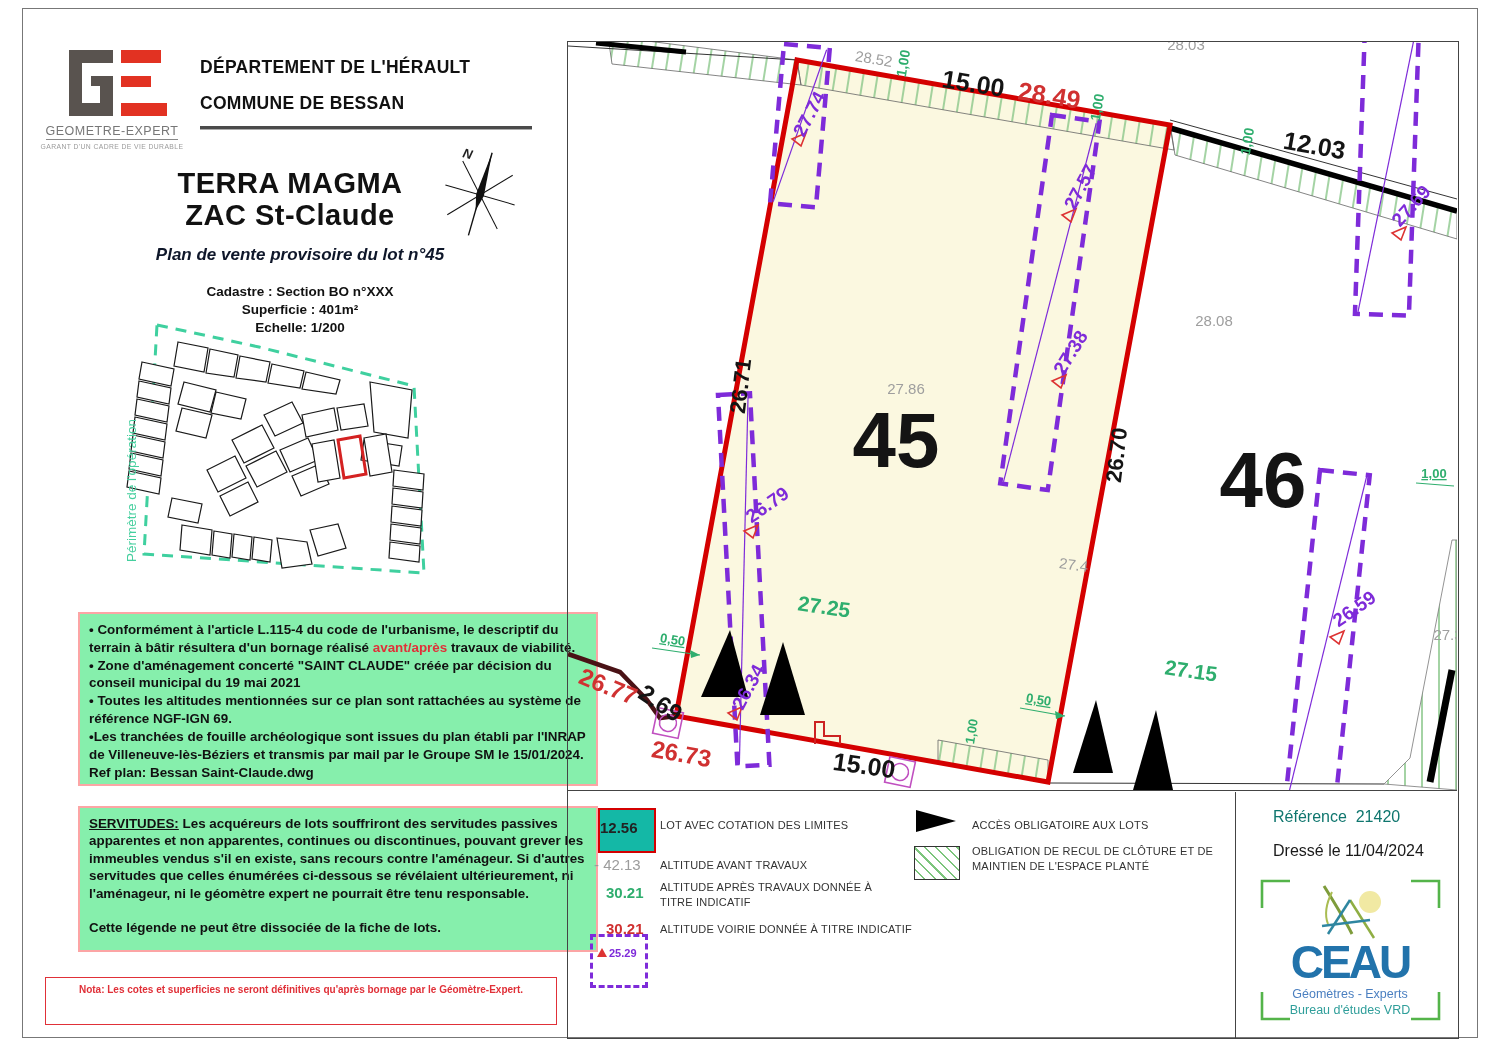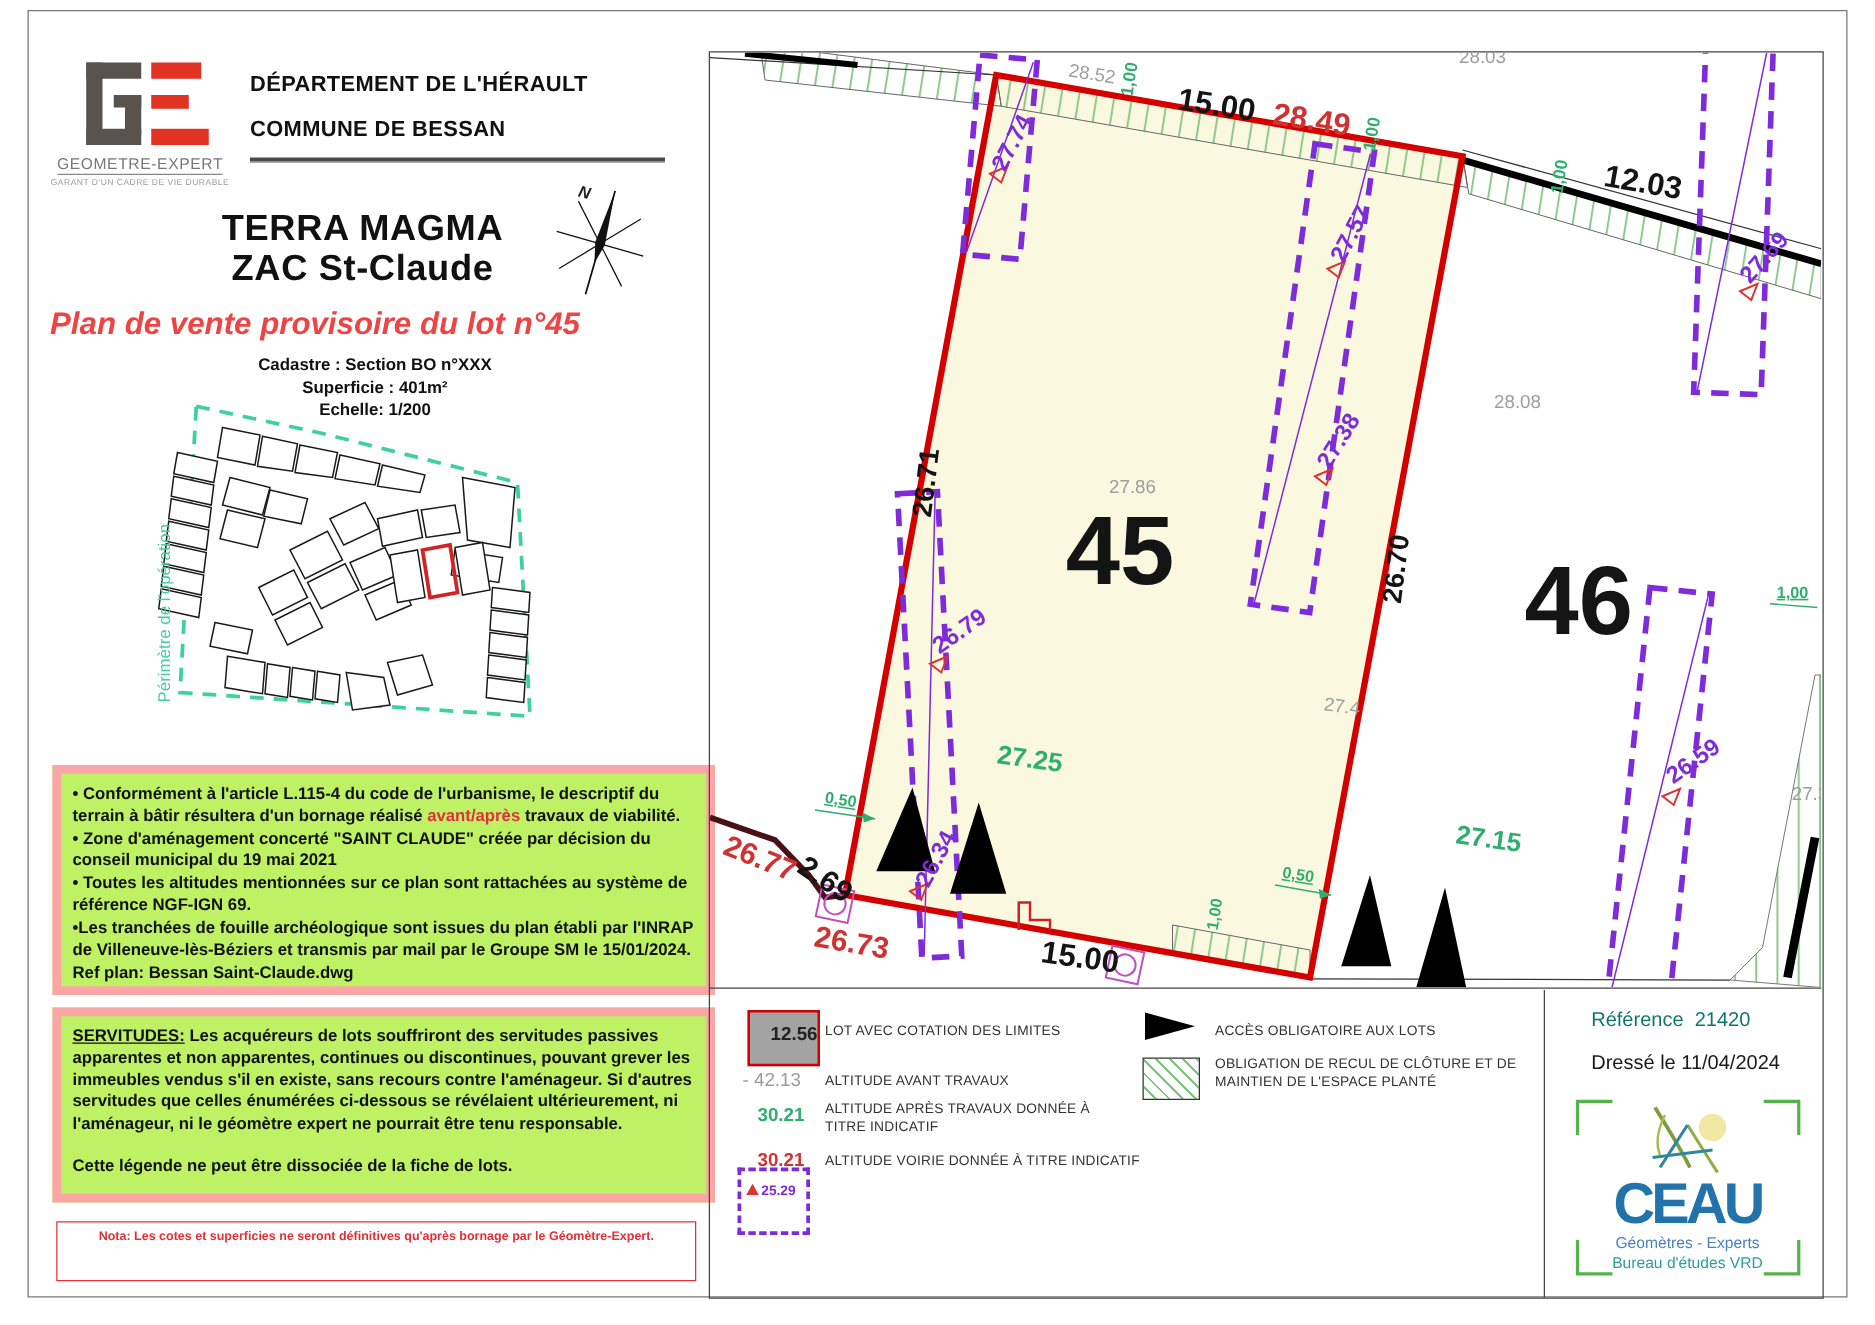--- a/index.html
+++ b/index.html
@@ -14,50 +14,50 @@
             letter-spacing:.5px;}
   .org-name span{border-bottom:1px solid #888;padding-bottom:1px;}
   .org-tag{left:24px;top:143px;width:176px;text-align:center;font-size:6.8px;color:#9a9a9a;letter-spacing:.4px;}
   .dept1{left:200px;top:57px;font-size:17.5px;font-weight:bold;letter-spacing:.3px;}
   .dept2{left:200px;top:93px;font-size:17.5px;font-weight:bold;letter-spacing:.3px;}
   .dept-rule{left:200px;top:126px;width:332px;height:3px;background:#4a4a4a;border-bottom:1px solid #aaa;}
 
   .main-title{left:110px;top:167px;width:360px;text-align:center;font-size:29px;font-weight:bold;
               line-height:1.12;letter-spacing:.5px;}
   .compass{left:438px;top:143px;}
-  .sub-title{left:40px;top:245px;width:520px;text-align:left;font-size:25px;font-weight:bold;
-             font-style:italic;color:#ef4444;}
+  .sub-title{left:40px;top:245px;width:520px;text-align:center;font-size:17px;font-weight:bold;
+             font-style:italic;color:#0f172a;}
   .cad1{left:40px;top:284px;width:520px;text-align:center;font-size:13.5px;font-weight:bold;}
   .cad2{left:40px;top:302px;width:520px;text-align:center;font-size:13.5px;font-weight:bold;}
   .cad3{left:40px;top:320px;width:520px;text-align:center;font-size:13.5px;font-weight:bold;}
   .minimap{left:112px;top:320px;}
 
   
-  .box{border:7px solid #fca5a5;background:#bef264;}
+  .box{border:2px solid #fca5a5;background:#86efac;margin-left:36px;}
   .notes-box{left:42px;top:612px;width:498px;height:156px;padding:7px 9px;
              font-size:13.4px;font-weight:600;line-height:1.33;}
   .notes-box p{margin:0;}
   .red{color:#e03038;}
   .serv-box{left:42px;top:806px;width:498px;height:128px;padding:7px 9px;
             font-size:13.4px;font-weight:bold;line-height:1.3;}
   .serv-box p{margin:0;}
   .serv-box .gap{height:17px;}
   .u{text-decoration:underline;}
   .nota-box{left:45px;top:977px;width:494px;height:36px;border:1.5px solid #e03038;color:#e03038;
             font-size:10px;font-weight:bold;text-align:center;padding:5px 8px;line-height:1.35;}
 
   
   .sheet{left:567px;top:41px;width:890px;height:996px;border:1.5px solid #444;}
   .plan{position:absolute;left:0;top:0;width:889px;height:748px;border-bottom:1.5px solid #444;overflow:hidden;}
   .plan svg{display:block;}
   .legend{position:absolute;left:0;top:750px;width:889px;height:246px;}
   .legend-divider{left:667px;top:0;width:0;height:246px;border-left:1.5px solid #444;}
 
-  .lgd-lotbox{left:30px;top:16px;width:54px;height:32px;border:2.5px solid #d40000;background:#a3a3a3;
-              text-align:right;font-size:15px;color:#222;padding-top:9px;}
+  .lgd-lotbox{left:30px;top:16px;width:54px;height:32px;border:2.5px solid #d40000;background:#14b8a6;
+              text-align:left;font-size:15px;color:#222;padding-top:9px;}
   .lgd-val{font-size:15px;font-weight:bold;}
   .lgd-gray{color:#9c9c9c;font-weight:normal;}
   .lgd-green{color:#2fae6e;}
   .lgd-red{color:#d03131;}
   .lgd-txt{font-size:11px;color:#333;letter-spacing:.2px;line-height:1.35;}
   .lgd-trenchbox{left:22px;top:142px;width:48px;height:38px;border:3px dashed #7e2bd9;
                  font-size:11px;color:#7e2bd9;font-weight:bold;padding:10px 0 0 4px;}
   .tri-red{display:inline-block;width:0;height:0;border-left:5px solid transparent;border-right:5px solid transparent;
            border-bottom:9px solid #d33;margin-right:2px;}
   .lgd-arrow{left:348px;top:18px;width:0;height:0;border-top:11px solid transparent;

